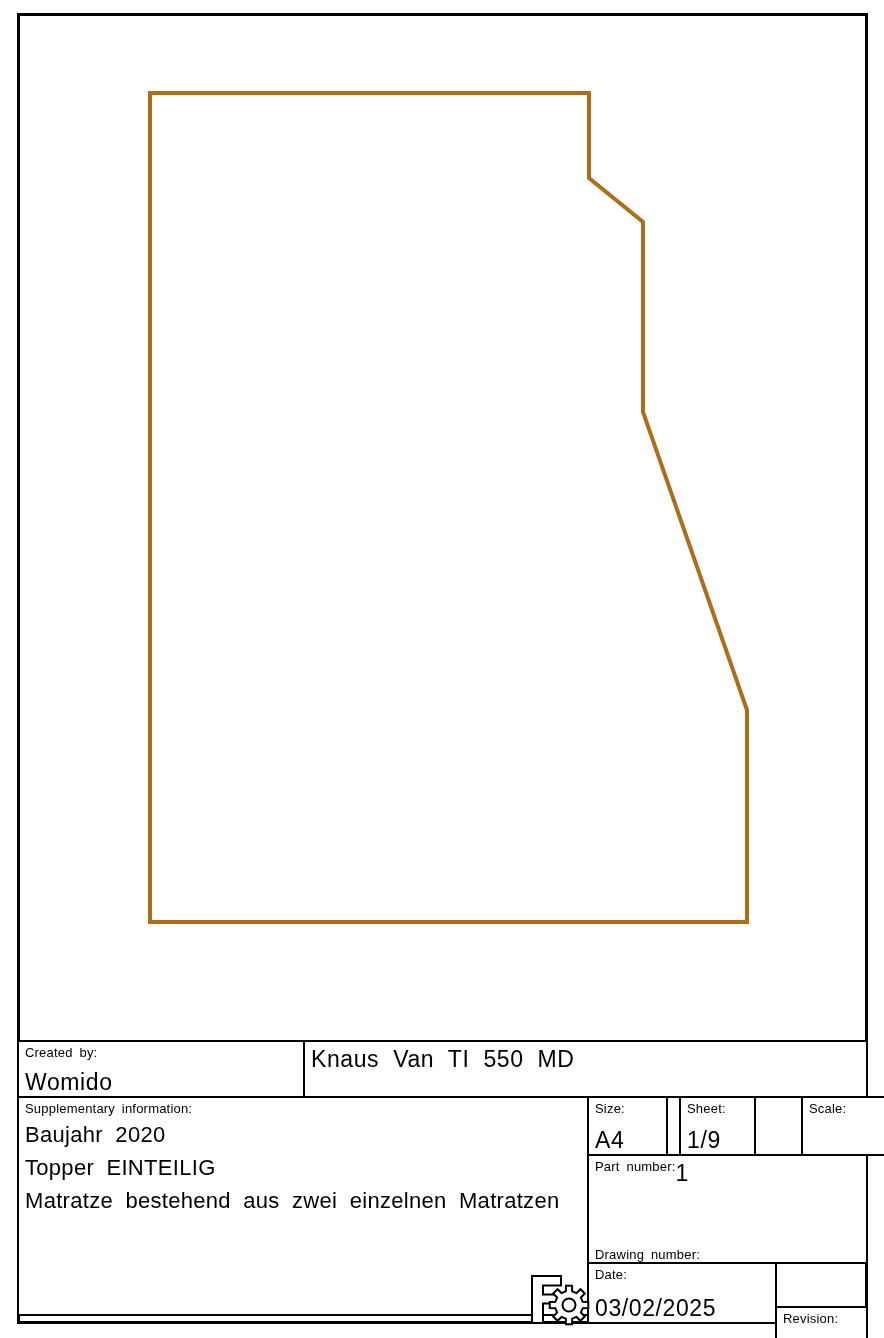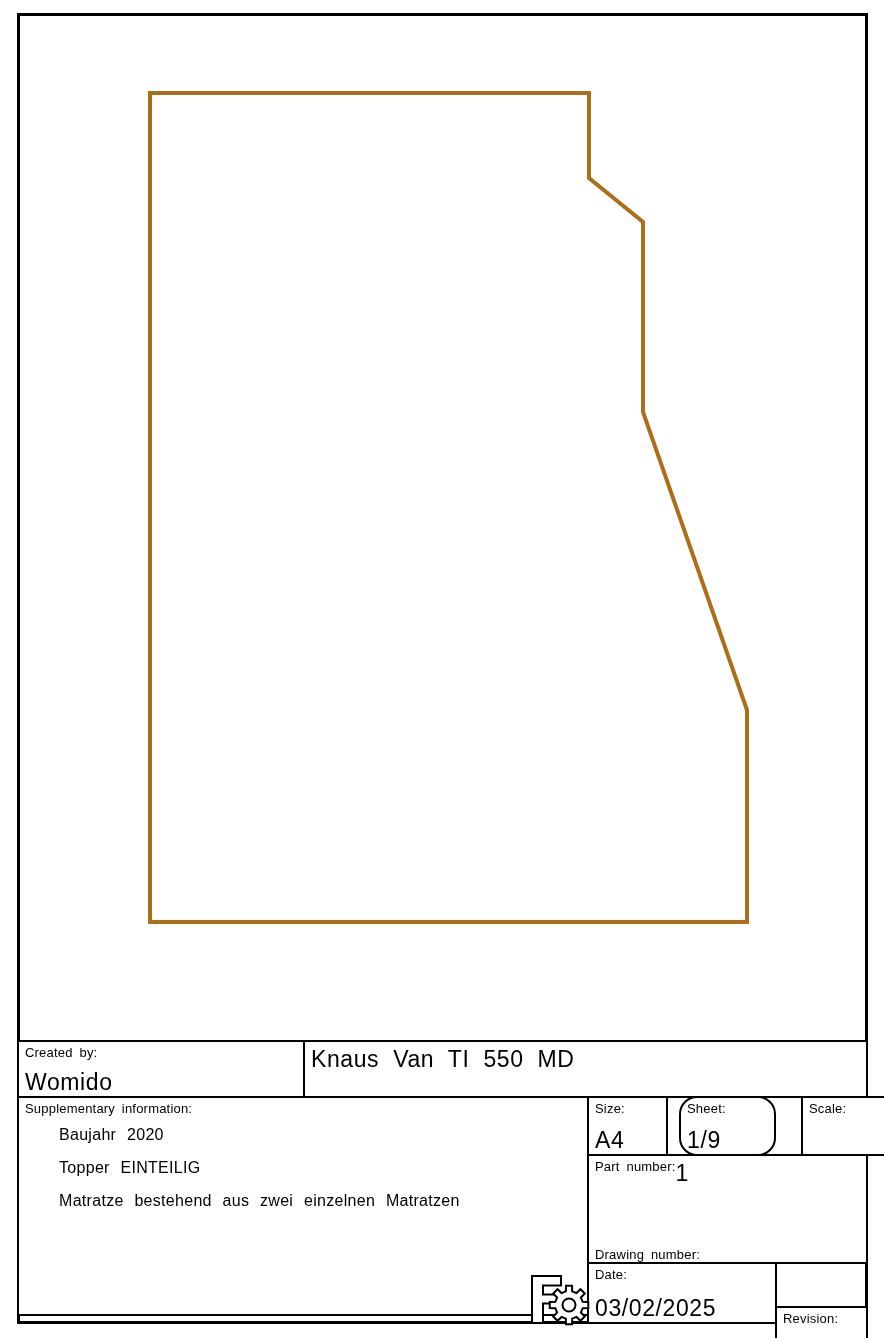--- a/index.html
+++ b/index.html
@@ -51,35 +51,34 @@
     line-height: 28px;
     white-space: nowrap;
   }
 
   
   .cell-created   { left: 17px;  top: 1040px; width: 288px; height: 58px; }
   .cell-title     { left: 303px; top: 1040px; width: 565px; height: 58px; }
   .cell-suppl     { left: 17px;  top: 1096px; width: 572px; height: 220px;
                     justify-content: flex-start; }
   .cell-size      { left: 587px; top: 1096px; width: 81px;  height: 60px; }
-  .cell-sheet     { left: 679px; top: 1096px; width: 97px;  height: 60px; border-radius: 18px; }
+  .cell-sheet     { left: 679px; top: 1096px; width: 77px;  height: 60px; }
   .cell-scale     { left: 774px; top: 1096px; width: 94px;  height: 60px; margin-left: 27px; }
   .cell-partdraw  { left: 587px; top: 1154px; width: 281px; height: 110px;
                     justify-content: space-between; }
   .cell-date      { left: 587px; top: 1262px; width: 190px; height: 62px; }
   .cell-revision  { left: 775px; top: 1306px; width: 93px;  height: 62px; }
 
   .suppl-lines { margin-top: 2px; }
   .suppl-lines .suppl-line {
-    font-size: 16px;
+    font-size: 22px;
     letter-spacing: 0.3px;
     word-spacing: 6px;
     line-height: 33px;
     white-space: nowrap;
-    margin-left: 34px;
   }
 
   .pair { display: flex; flex-direction: row; }
 
   .fc-icon {
     position: absolute;
     left: 528px; top: 1271px;
     width: 63px; height: 55px;
   }
 </style>

